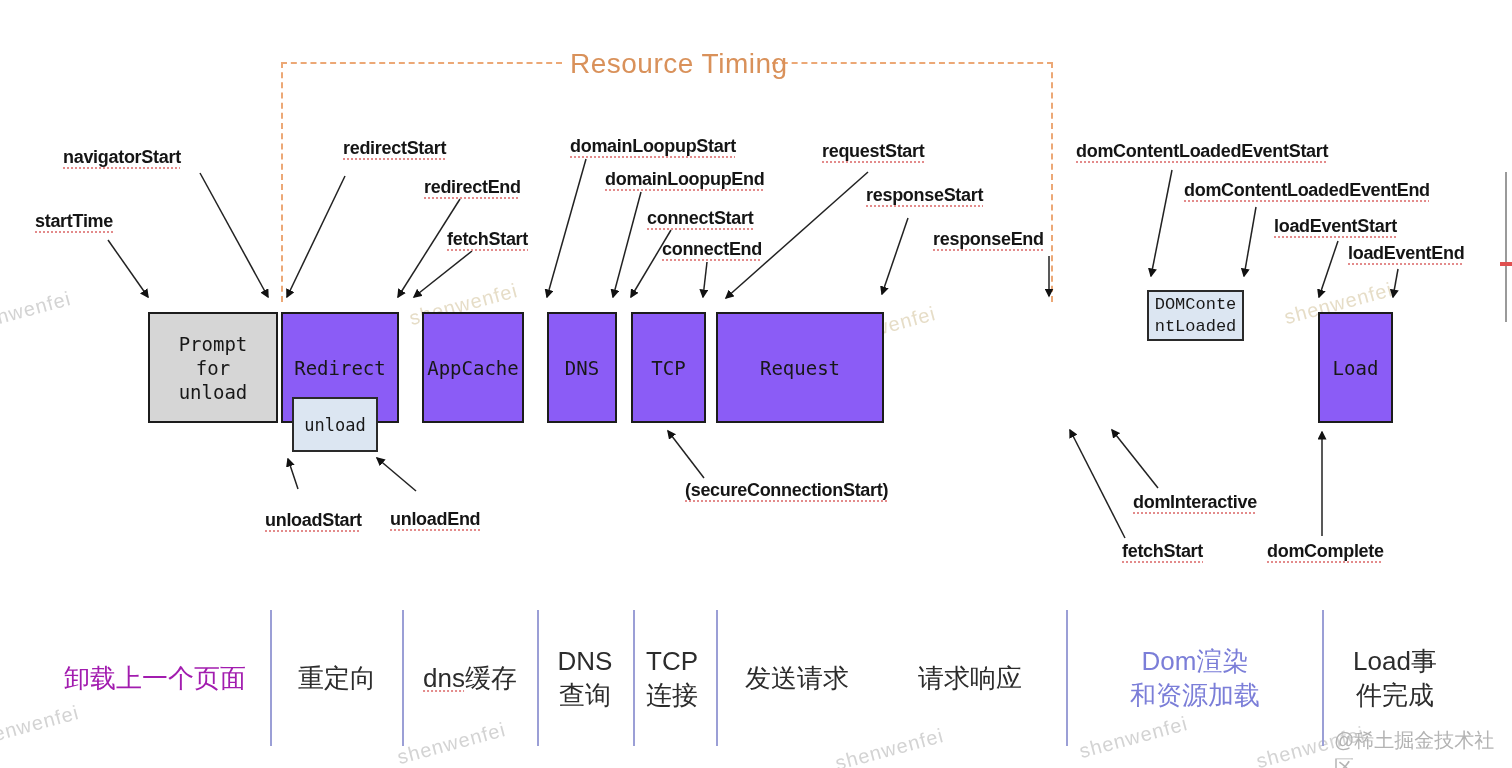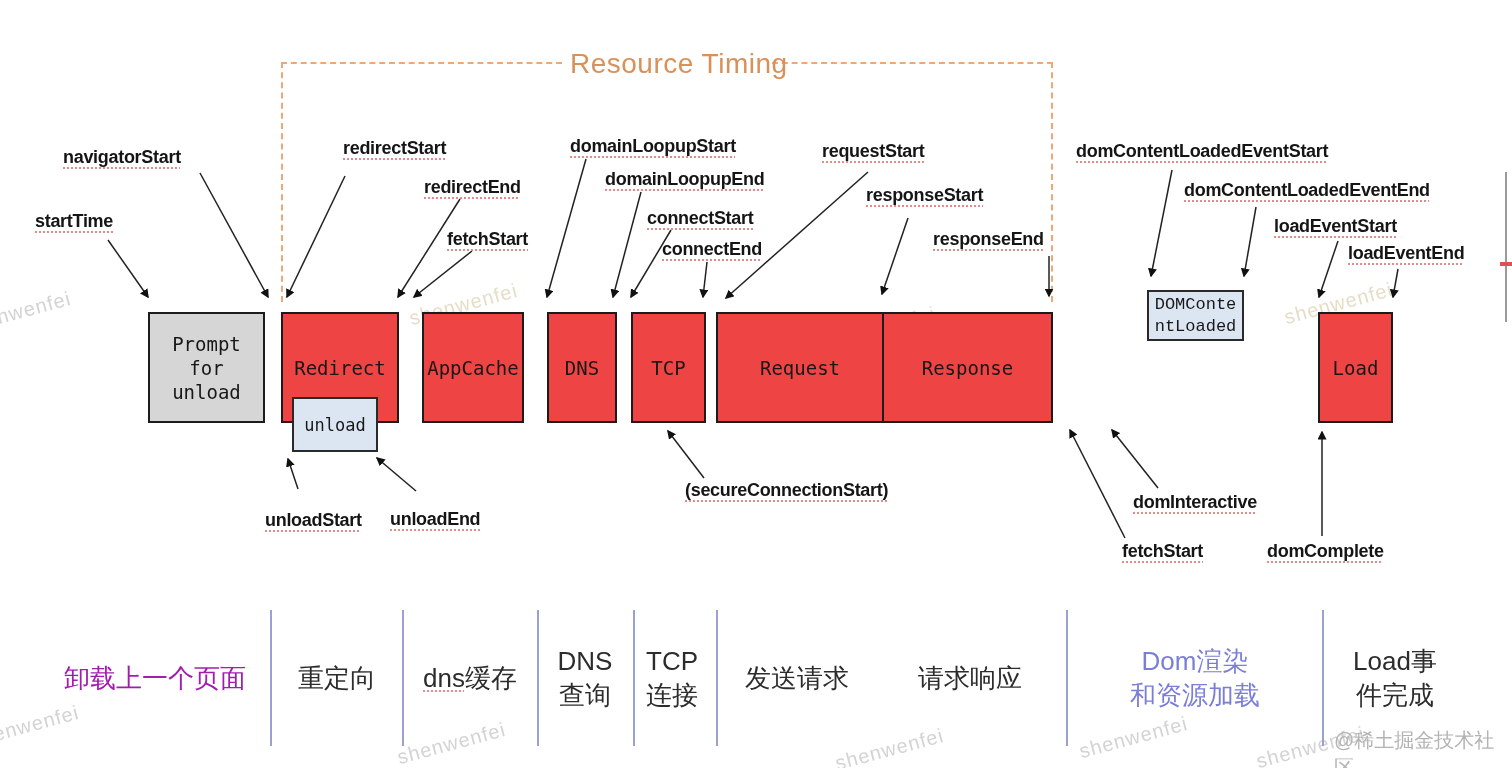--- a/index.html
+++ b/index.html
@@ -12,21 +12,21 @@
   
   .rt-seg{position:absolute;border-top:2px dashed #eca876;height:0;z-index:2;}
   .rt-vert{position:absolute;border-left:2px dashed #eca876;width:0;z-index:2;}
   .rt-title{position:absolute;left:570px;top:48px;font-size:28px;color:#d9915a;
             letter-spacing:0.5px;z-index:3;}
   
   .box{position:absolute;top:312px;height:111px;border:2px solid #1c1c1c;box-sizing:border-box;
        display:flex;align-items:center;justify-content:center;text-align:center;
        font-family:"DejaVu Sans Mono","Liberation Mono",monospace;font-size:19px;color:#181818;
        z-index:2;line-height:24px;}
-  .box.cream{background:#ef4444;}
+  .box.cream{background:#8b5cf6;}
   .box.gray{background:#d6d6d6;}
   .box.green{background:#8aaa62;color:#f2f6e6;}
   .overlay-box{position:absolute;border:2px solid #2a2a2a;box-sizing:border-box;background:#dce6f2;
        display:flex;align-items:center;justify-content:center;text-align:center;
        font-family:"DejaVu Sans Mono","Liberation Mono",monospace;font-size:17px;color:#181818;
        z-index:4;line-height:22px;word-break:break-all;}
   
   .arrows{position:absolute;left:0;top:0;z-index:3;}
   
   .evt{position:absolute;font-weight:700;font-size:18px;color:#151515;white-space:nowrap;
@@ -91,40 +91,37 @@
       <line x1="1398" y1="269" x2="1393" y2="297" marker-end="url(#ah)"></line>
       <line x1="298" y1="489" x2="288" y2="459" marker-end="url(#ah)"></line>
       <line x1="416" y1="491" x2="377" y2="458" marker-end="url(#ah)"></line>
       <line x1="704" y1="478" x2="668" y2="431" marker-end="url(#ah)"></line>
       <line x1="1125" y1="538" x2="1070" y2="430" marker-end="url(#ah)"></line>
       <line x1="1158" y1="488" x2="1112" y2="430" marker-end="url(#ah)"></line>
       <line x1="1322" y1="536" x2="1322" y2="432" marker-end="url(#ah)"></line>
     </g>
   </svg>
 
-  <div class="box gray" style="left:148px;width:117px;">
+  <div class="box gray" style="left:148px;width:130px;">
       <span style="max-width:92px;">Prompt for unload</span>
     </div>
   <div class="box cream" style="left:281px;width:118px;">
       <span>Redirect</span>
     </div>
   <div class="box cream" style="left:422px;width:102px;">
       <span>AppCache</span>
     </div>
   <div class="box cream" style="left:547px;width:70px;">
       <span>DNS</span>
     </div>
   <div class="box cream" style="left:631px;width:75px;">
       <span>TCP</span>
     </div>
   <div class="box cream" style="left:716px;width:168px;">
       <span>Request</span>
-    </div>
-  <div class="box cream" style="left:882px;width:171px;">
-      <span>Response</span>
     </div>
   <div class="box cream" style="left:1318px;width:75px;">
       <span>Load</span>
     </div>
 
   <div class="overlay-box" style="left:292px;top:397px;width:86px;height:55px;">
       <span>unload</span>
     </div>
   <div class="overlay-box" style="left:1147px;top:290px;width:97px;height:51px;font-family:Liberation Mono, monospace;">
       <span style="display:block;width:84px;">DOMContentLoaded</span>

